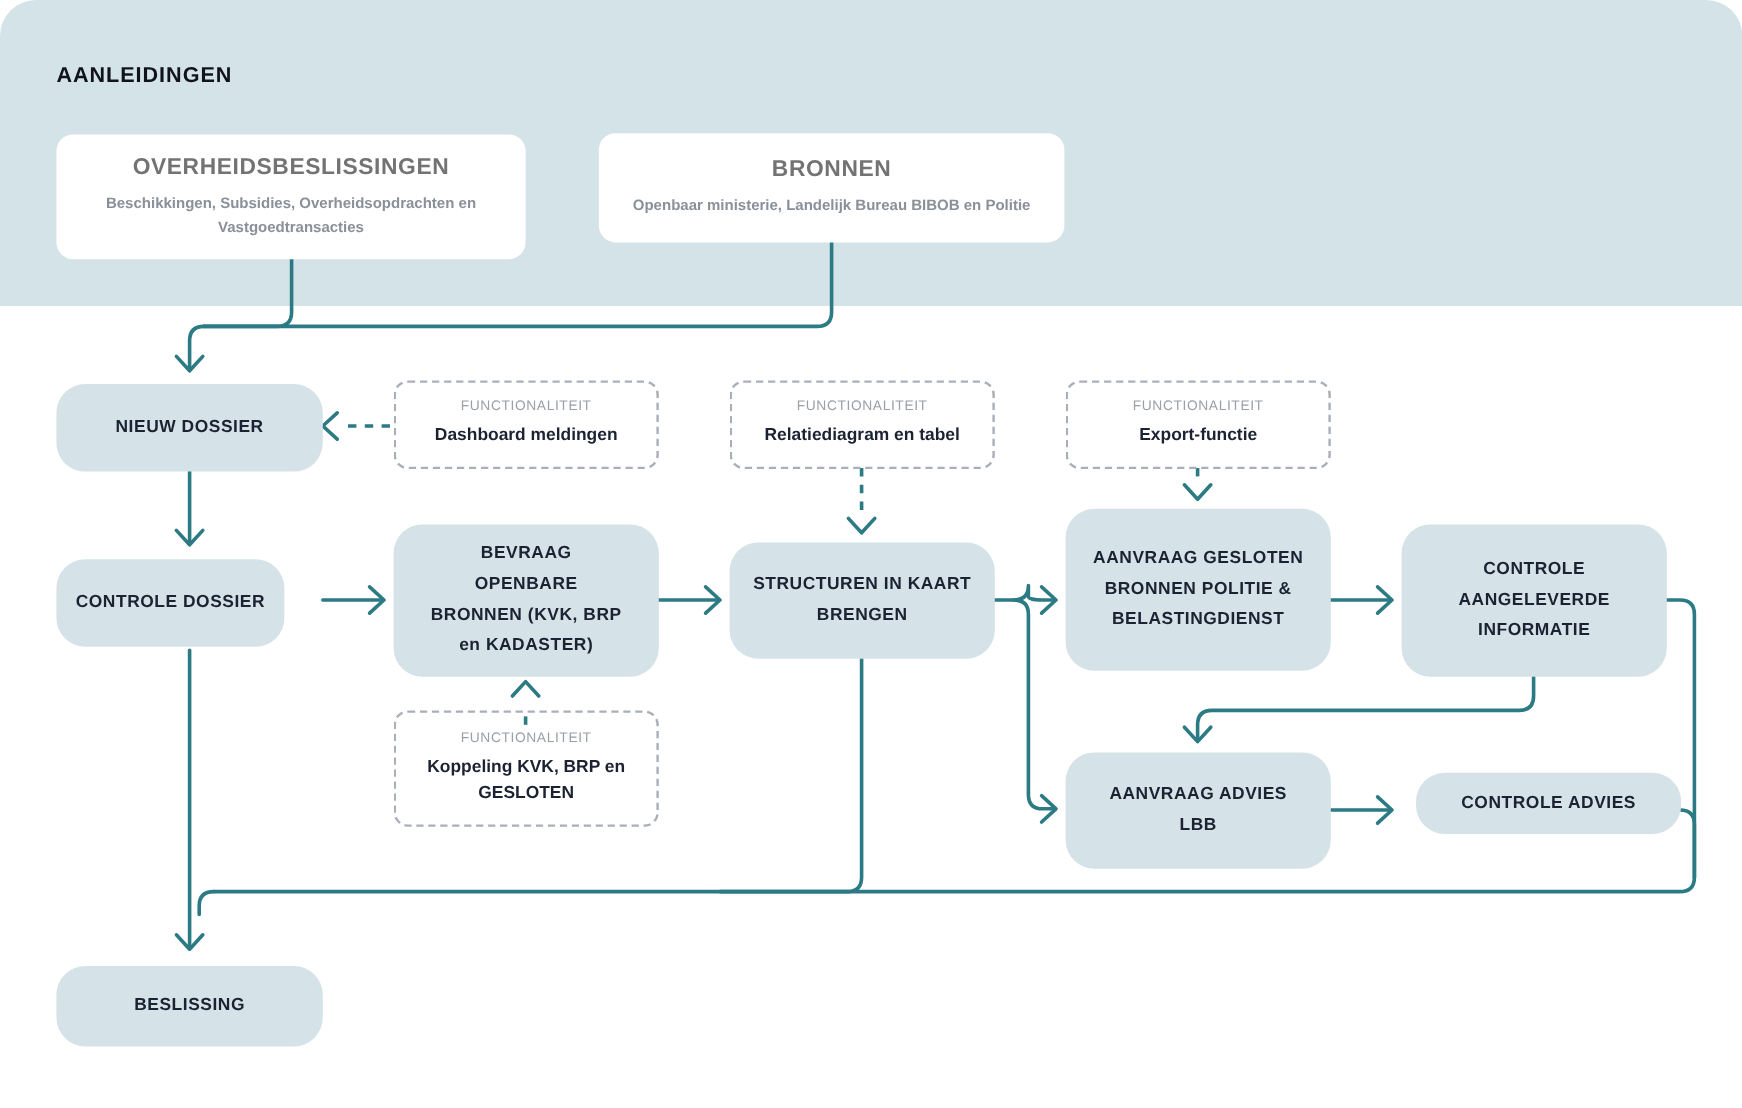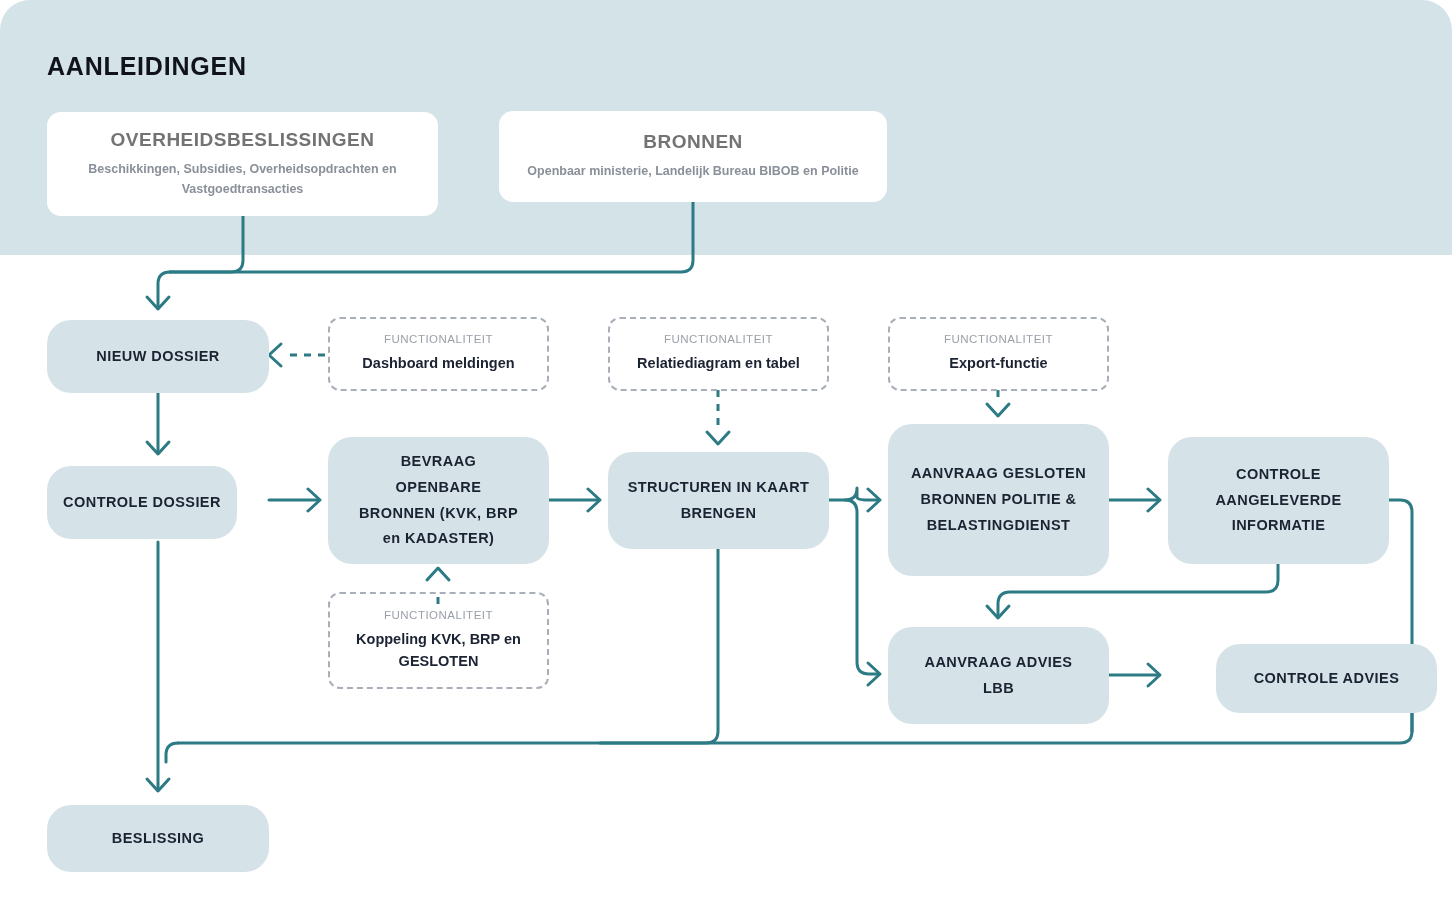--- a/index.html
+++ b/index.html
@@ -36,21 +36,21 @@
     left: 0;
     top: 0;
     width: 1452px;
     height: 255px;
     background: #d4e3e8;
   }
   #page-title {
     position: absolute;
     left: 47px;
     top: 52px;
-    font-size: 25px;
+    font-size: 18px;
     font-weight: bold;
     letter-spacing: 0.8px;
     color: #10121c;
   }
   
   #connectors {
     position: absolute;
     left: 0;
     top: 0;
     width: 1452px;
@@ -237,27 +237,27 @@
     </div>
 
     <div class="proc-box" style="left:47px; top:320px; width:222px; height:73px;">NIEUW DOSSIER</div>
 
     <div class="proc-box" style="left:47px; top:466px; width:190px; height:73px;">CONTROLE DOSSIER</div>
 
     <div class="proc-box" style="left:328px; top:437px; width:221px; height:127px; padding:0 28px;">BEVRAAG OPENBARE BRONNEN (KVK, BRP en KADASTER)</div>
 
     <div class="proc-box" style="left:608px; top:452px; width:221px; height:97px; padding:0 12px;">STRUCTUREN IN KAART BRENGEN</div>
 
-    <div class="proc-box" style="left:888px; top:424px; width:221px; height:152px; padding:0 16px;">AANVRAAG GESLOTEN BRONNEN POLITIE &amp; BELASTINGDIENST</div>
+    <div class="proc-box" style="left:888px; top:424px; width:221px; height:135px; padding:0 16px;">AANVRAAG GESLOTEN BRONNEN POLITIE &amp; BELASTINGDIENST</div>
 
     <div class="proc-box" style="left:1168px; top:437px; width:221px; height:127px; padding:0 30px;">CONTROLE AANGELEVERDE INFORMATIE</div>
 
     <div class="proc-box" style="left:888px; top:627px; width:221px; height:97px; padding:0 36px;">AANVRAAG ADVIES LBB</div>
 
-    <div class="proc-box" style="left:1216px; top:644px; width:221px; height:69px;">CONTROLE ADVIES</div>
+    <div class="proc-box" style="left:1180px; top:644px; width:221px; height:51px;">CONTROLE ADVIES</div>
 
     <div class="proc-box" style="left:47px; top:805px; width:222px; height:67px;">BESLISSING</div>
 
     <div class="func-box" style="left:328px; top:317px; width:221px; height:74px;">
       <div class="func-kicker">FUNCTIONALITEIT</div>
       <div class="func-label">Dashboard meldingen</div>
     </div>
 
     <div class="func-box" style="left:608px; top:317px; width:221px; height:74px;">
       <div class="func-kicker">FUNCTIONALITEIT</div>

